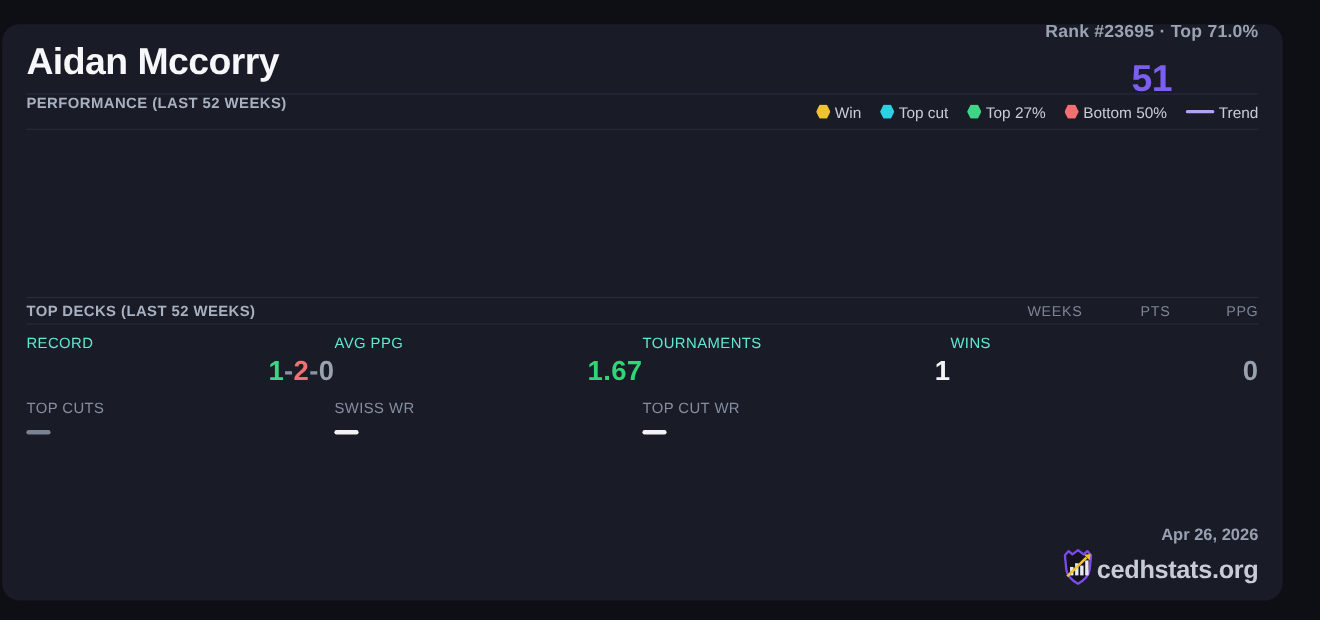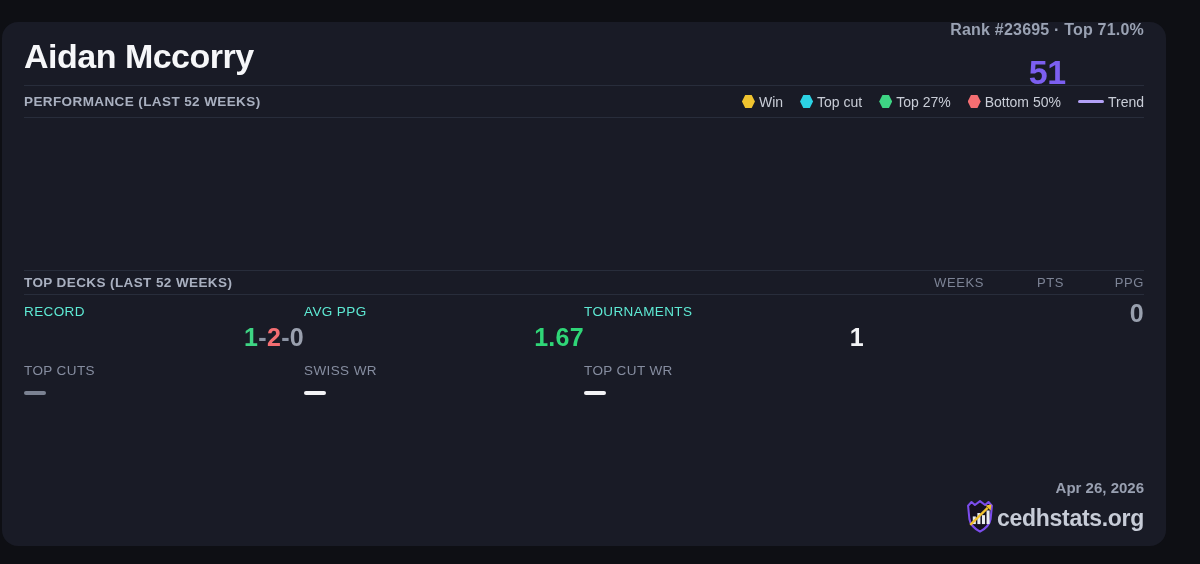--- a/index.html
+++ b/index.html
@@ -13,21 +13,21 @@
 
   
   .header-row { height: 63px; flex: none; display: flex; align-items: center;
     justify-content: space-between; padding-top: 6px; }
   .page-title { font-size: 34px; font-weight: 700; color: #f6f7f9; letter-spacing: -0.5px; }
   .header-right { display: flex; align-items: center; gap: 14px; flex-direction: column; }
   .rank-text { font-size: 16px; font-weight: 600; color: #9aa2b3; letter-spacing: 0.2px; }
   .score { font-size: 34px; font-weight: 700; color: #7c5ff0; letter-spacing: -0.5px; }
 
   
-  .subheader-row { height: 31px; flex: none; display: flex; align-items: center;
+  .subheader-row { height: 31px; flex: none; display: flex; 
     justify-content: space-between; gap: 18px; }
   .section-heading { font-size: 13.5px; font-weight: 600; color: #a9b0c0; letter-spacing: 0.4px; }
   .legend { display: flex; align-items: center; gap: 17px; }
   .legend-item { display: flex; align-items: center; gap: 4px; }
   .legend-dot { width: 13px; height: 13px; flex: none;
     clip-path: polygon(25% 0, 75% 0, 100% 50%, 75% 100%, 25% 100%, 0 50%); }
   .legend-label { font-size: 14px; color: #c9cdd7; }
   .legend-line { width: 26px; height: 3px; border-radius: 2px; flex: none; }
 
   
@@ -123,20 +123,21 @@
           <div class="stat-sublabel">SWISS WR</div>
           <div class="stat-dash" style="background: rgb(242, 243, 245);"></div>
         </div>
         <div>
           <div class="stat-label">TOURNAMENTS</div>
           <div class="stat-value" style="color: rgb(243, 244, 246);">1</div>
           <div class="stat-sublabel">TOP CUT WR</div>
           <div class="stat-dash" style="background: rgb(242, 243, 245);"></div>
         </div>
         <div>
+          <div class="stat-label">WINS</div>
           <div class="stat-value" style="color: rgb(153, 160, 174);">0</div>
         </div>
         <div class="footer">
         <div class="footer-date">Apr 26, 2026</div>
         <div class="brand-row">
           <span>
             <svg width="34" height="36" viewBox="0 0 40 42">
               <path d="M6 9 L10 4.5 L14 8 L20 3.5 L26 8 L30 4.5 L34 9 L32.5 24.5 C31.5 31 27 35.5 20 39.5 C13 35.5 8.5 31 7.5 24.5 Z" fill="#15111f" stroke="#7c4ded" stroke-width="2.4" stroke-linejoin="round"></path>
               <rect x="11.5" y="21.5" width="3.6" height="9" fill="#e8eaf0"></rect>
               <rect x="16.9" y="17.5" width="3.6" height="13" fill="#e8eaf0"></rect>

